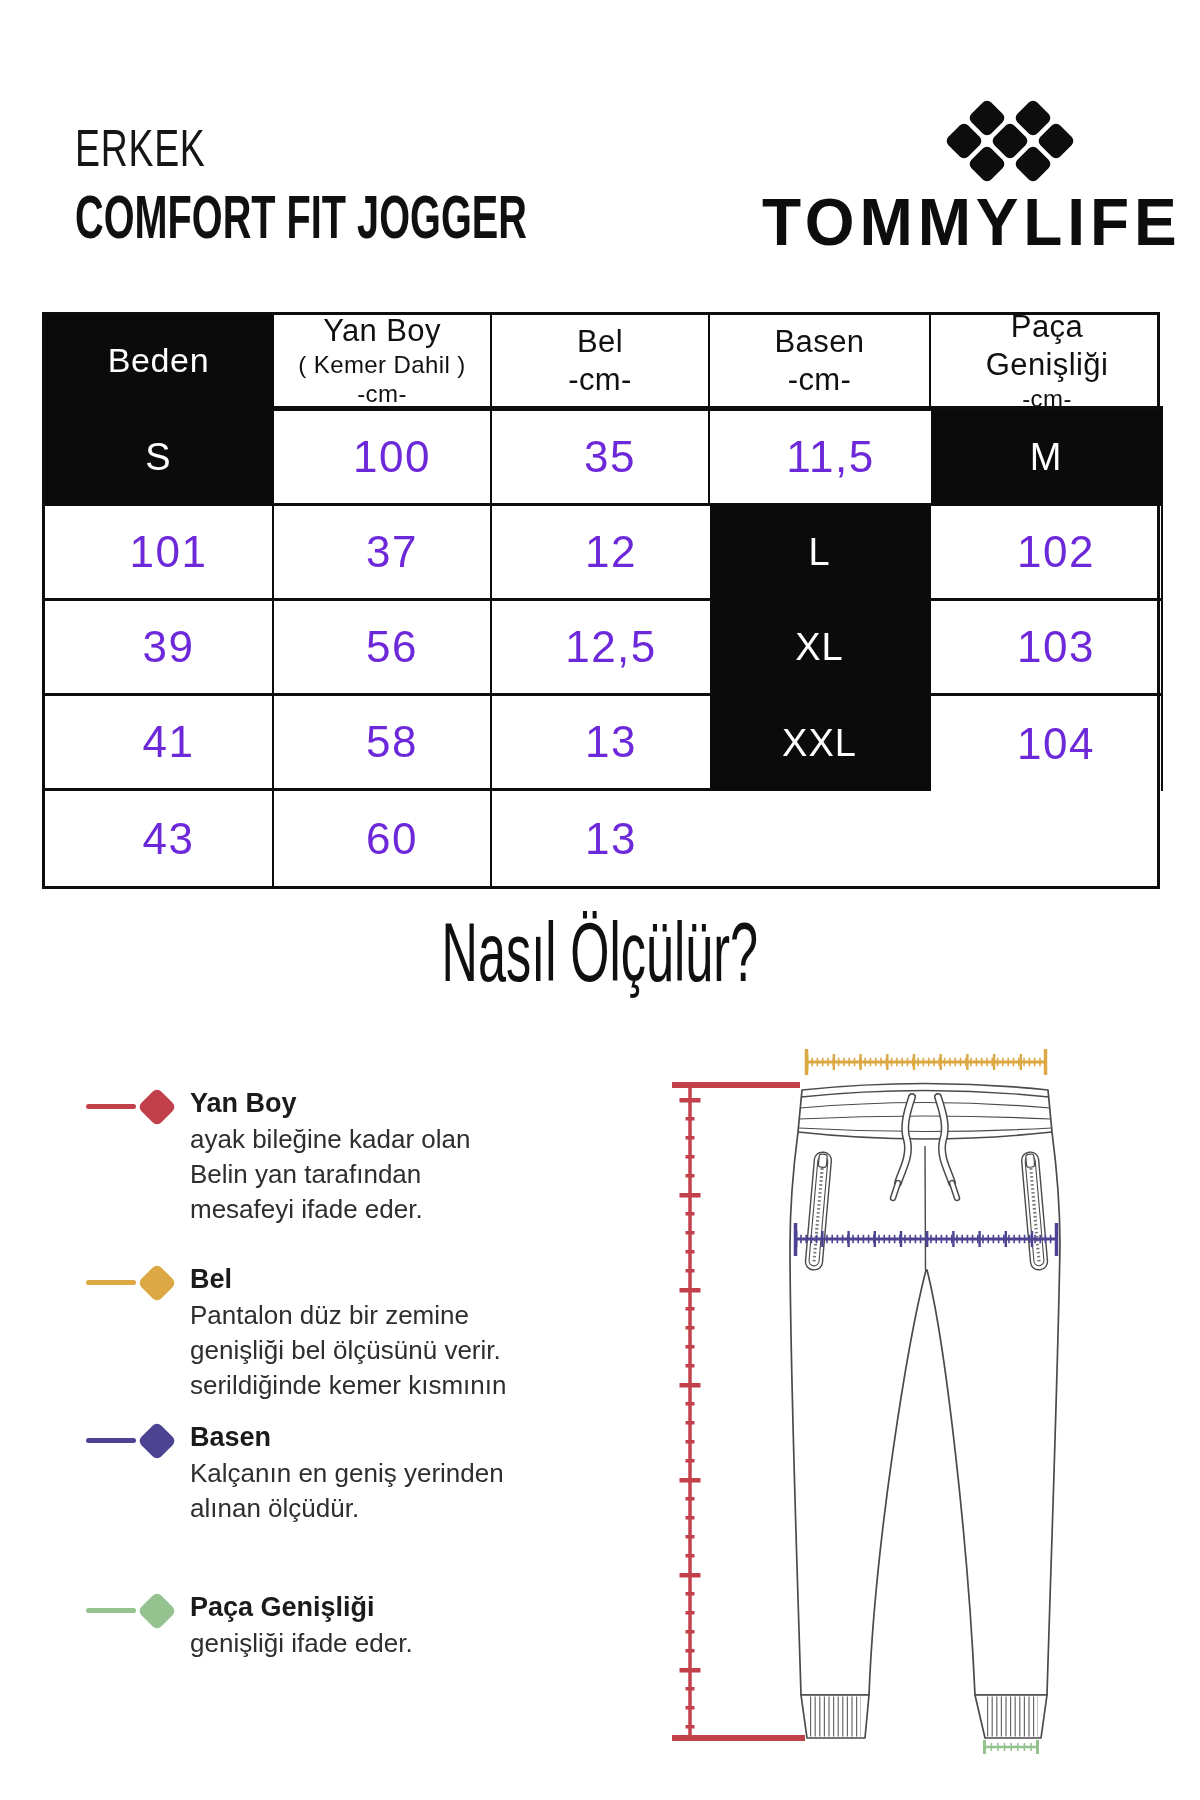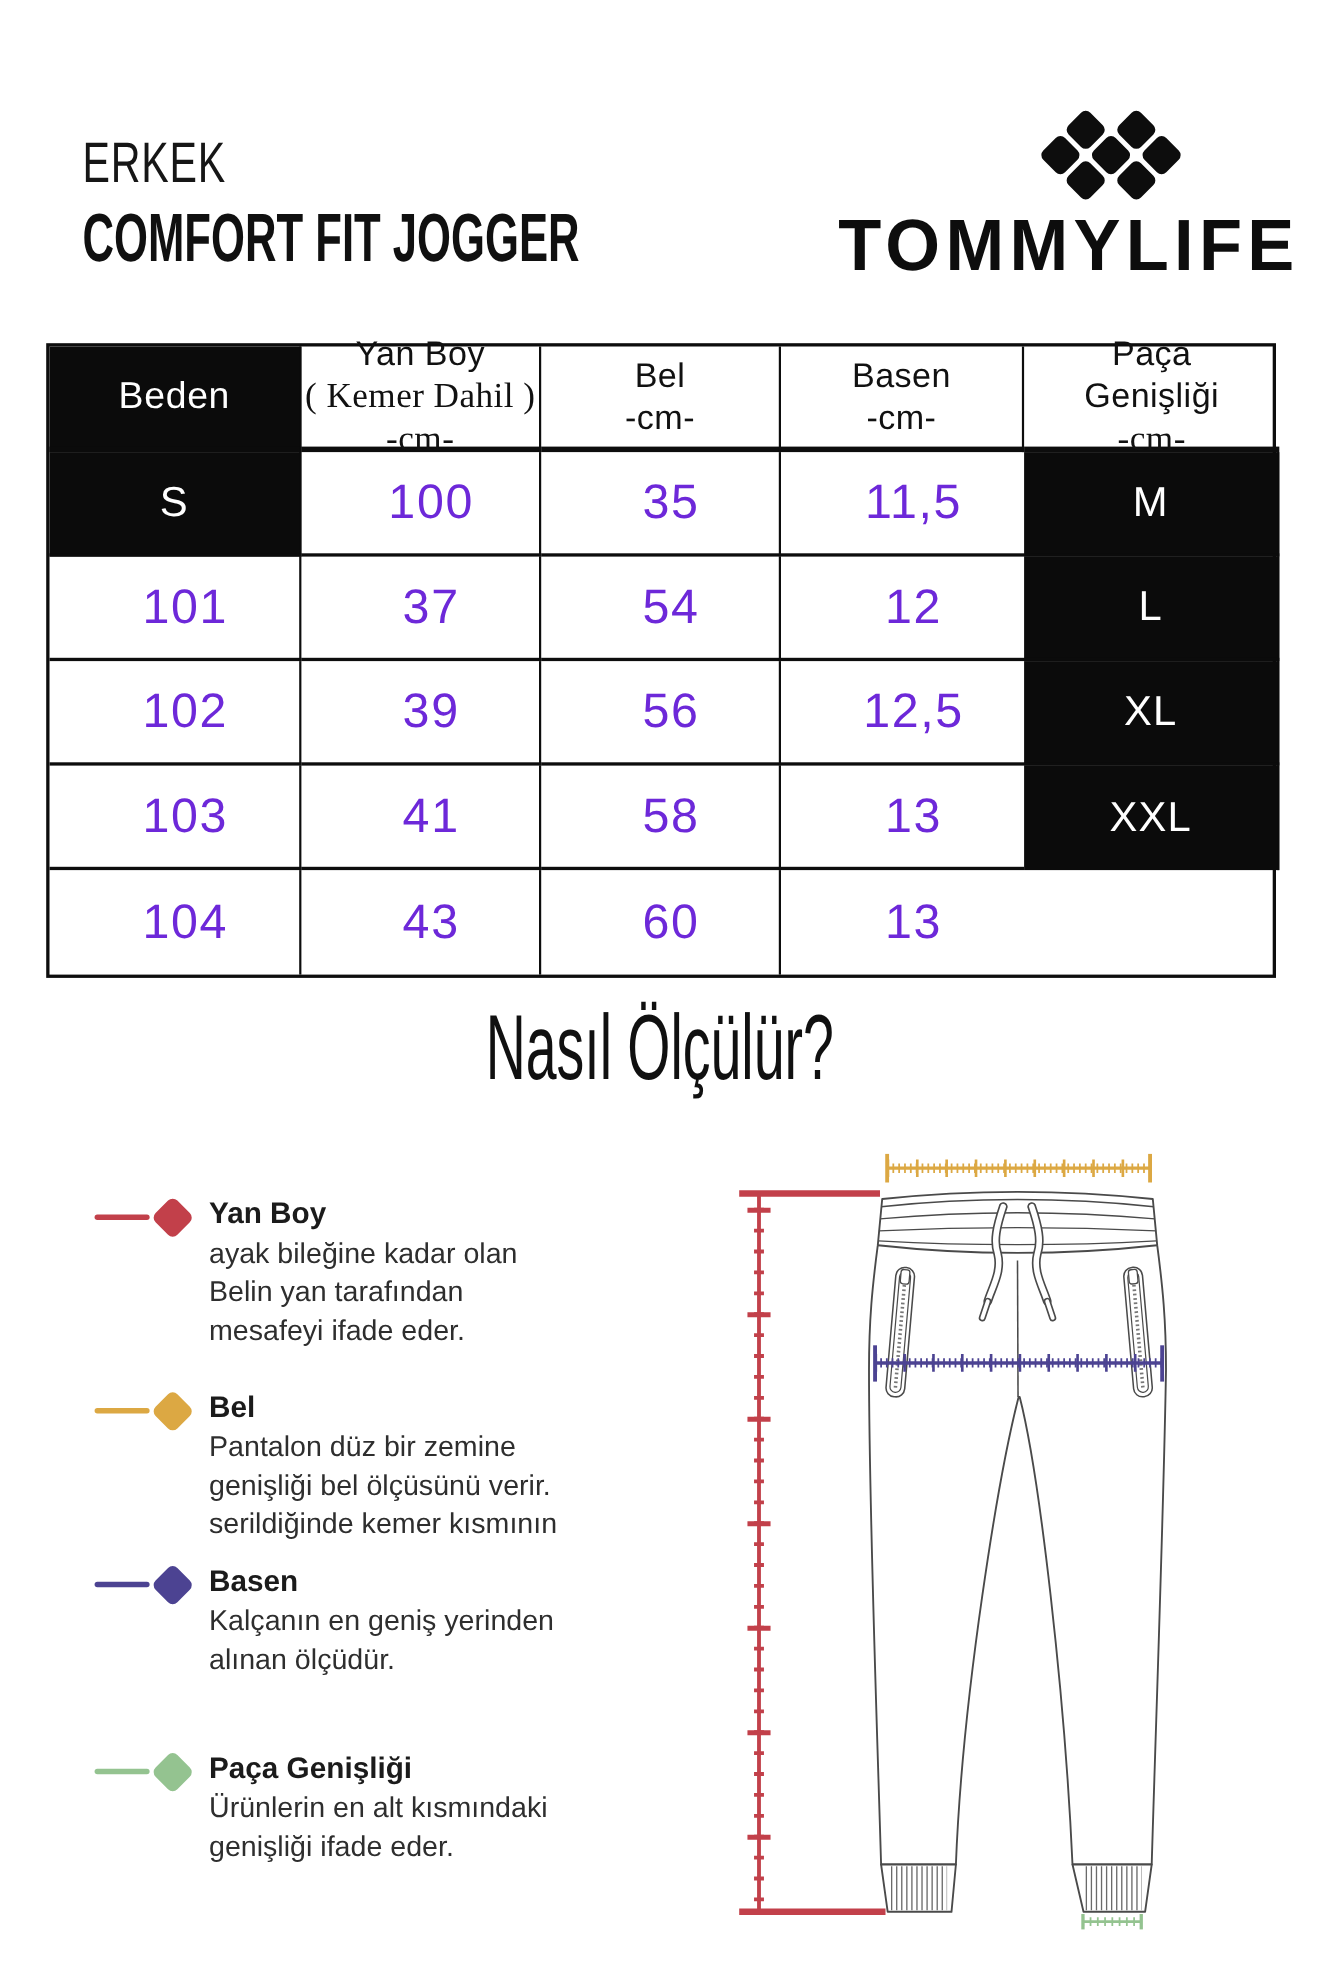--- a/index.html
+++ b/index.html
@@ -24,21 +24,21 @@
               grid-template-rows:96px repeat(5,95px);
               border:3px solid #0d0d0d;box-sizing:border-box;background:#fff;}
   .cell{display:flex;flex-direction:column;align-items:center;justify-content:center;
         border-right:2.5px solid #0d0d0d;border-bottom:3px solid #0d0d0d;
         box-sizing:border-box;text-align:center;line-height:1.22;}
   .cell.lastcol{border-right:none;justify-content:center;}
   .cell.lastrow{border-bottom:none;}
   .cell.hd{border-bottom-width:5px;}
   .cell.dark{background:#0b0b0b;color:#fff;border-color:#0b0b0b;border-bottom-color:#0b0b0b;}
   .hd .l1{font-size:31px;color:#111;letter-spacing:.4px;}
-  .hd .l2{font-size:32px;color:#111;letter-spacing:.4px;font-family:Liberation Serif, serif;}
+  .hd .l2{font-size:24px;color:#111;letter-spacing:.4px;}
   .beden{font-size:34px;color:#fff;letter-spacing:.6px;}
   .size-label{font-size:38px;color:#fff;letter-spacing:1px;}
   .num{font-size:44px;color:#6d28d9;letter-spacing:1.5px;margin-left:20px;}
 
   
   .how-title{left:0;right:0;top:904px;text-align:center;font-size:84px;font-weight:400;
              color:#101010;white-space:nowrap;}
   .how-title span{display:inline-block;transform:scaleX(.6);transform-origin:center top;}
 
   .legend-item{position:absolute;left:75px;width:480px;}
@@ -118,23 +118,20 @@
 
   <div class="cell dark">
       <span class="size-label">M</span>
     </div>
   <div class="cell">
       <span class="num">101</span>
     </div>
   <div class="cell">
       <span class="num">37</span>
     </div>
-  <div class="cell">
-      <span class="num">54</span>
-    </div>
   <div class="cell lastcol">
       <span class="num">12</span>
     </div>
 
   <div class="cell dark">
       <span class="size-label">L</span>
     </div>
   <div class="cell">
       <span class="num">102</span>
     </div>
@@ -215,21 +212,20 @@
     <div>Kalçanın en geniş yerinden</div>
     <div>alınan ölçüdür.</div>
   </div>
 </div>
 
 <div class="legend-item c3" style="top:1590px;">
   <div class="m-line"></div>
   <div class="m-diamond"></div>
   <div class="l-title">Paça Genişliği</div>
   <div class="l-desc">
-    <div>Ürünlerin en alt kısmındaki</div>
     <div>genişliği ifade eder.</div>
   </div>
 </div>
 
 <svg class="abs" id="diagram" width="640" height="760" viewBox="0 0 640 760">
 
   <g>
     <line class="st-bel" x1="246" y1="22" x2="486" y2="22" stroke-width="8.5" stroke-dasharray="1.6 3.7"></line>
     <line class="st-bel" x1="246" y1="22" x2="486" y2="22" stroke-width="16" stroke-dasharray="2.4 24.3"></line>
     <line class="st-bel" x1="246" y1="22" x2="486" y2="22" stroke-width="3"></line>

